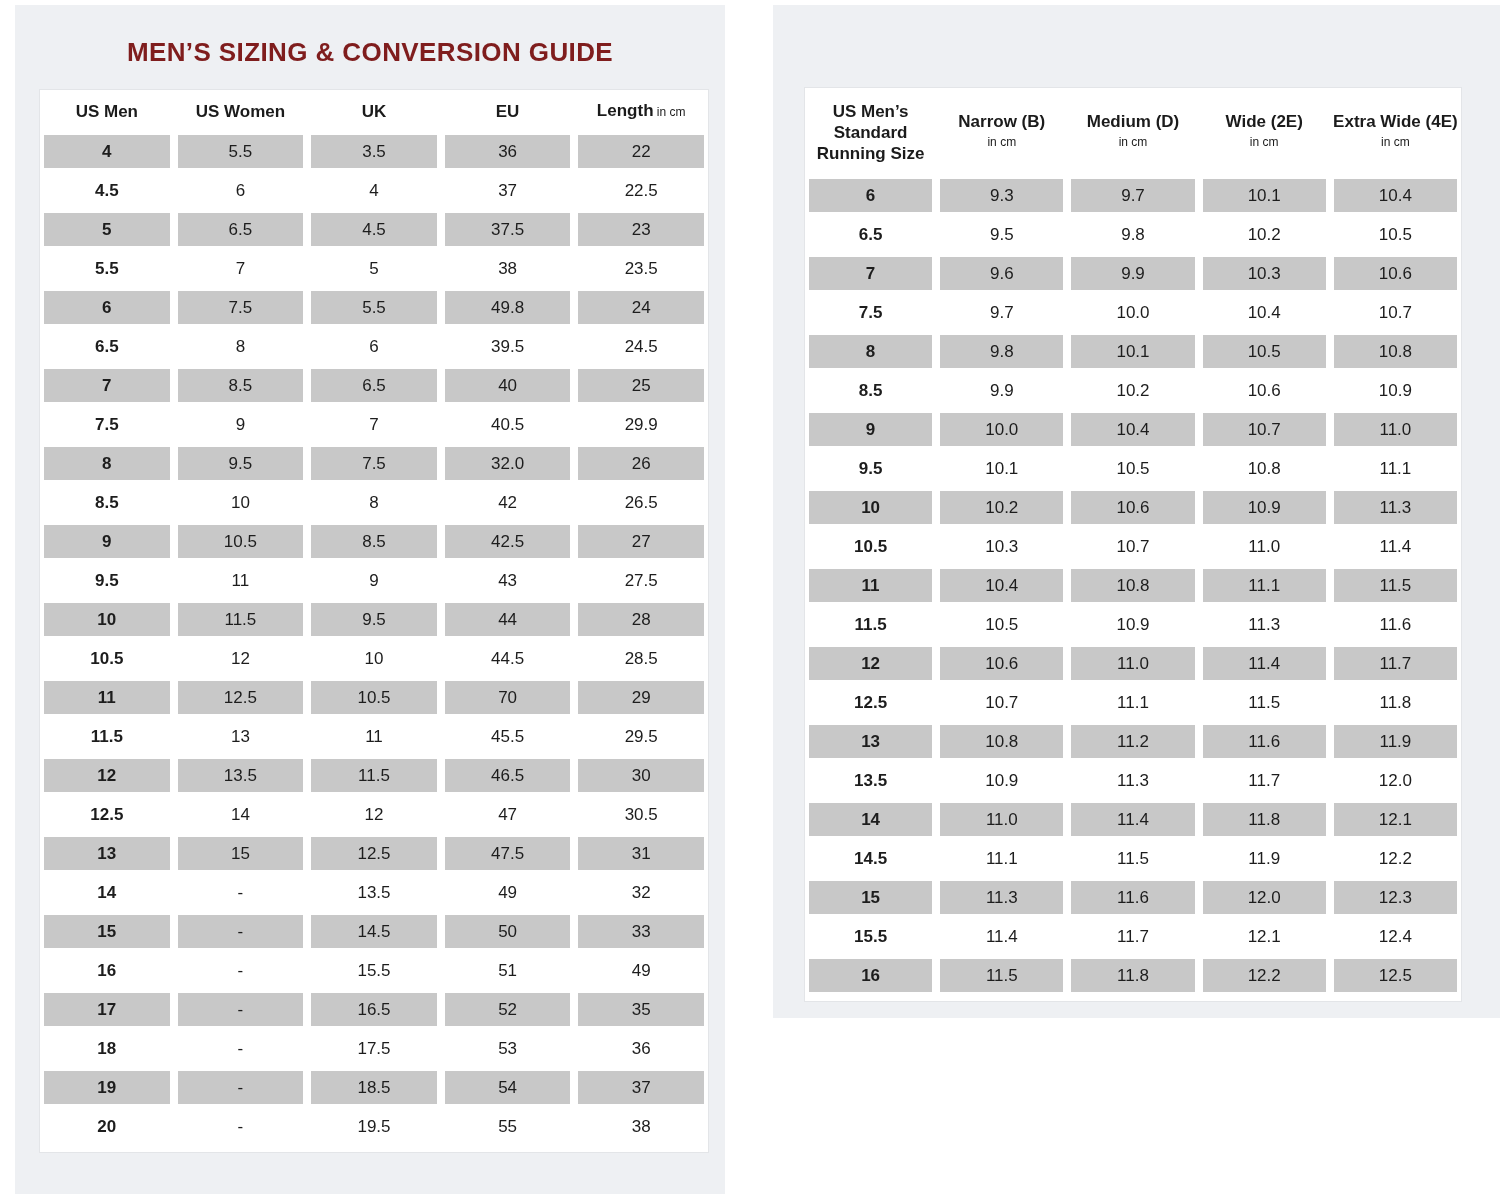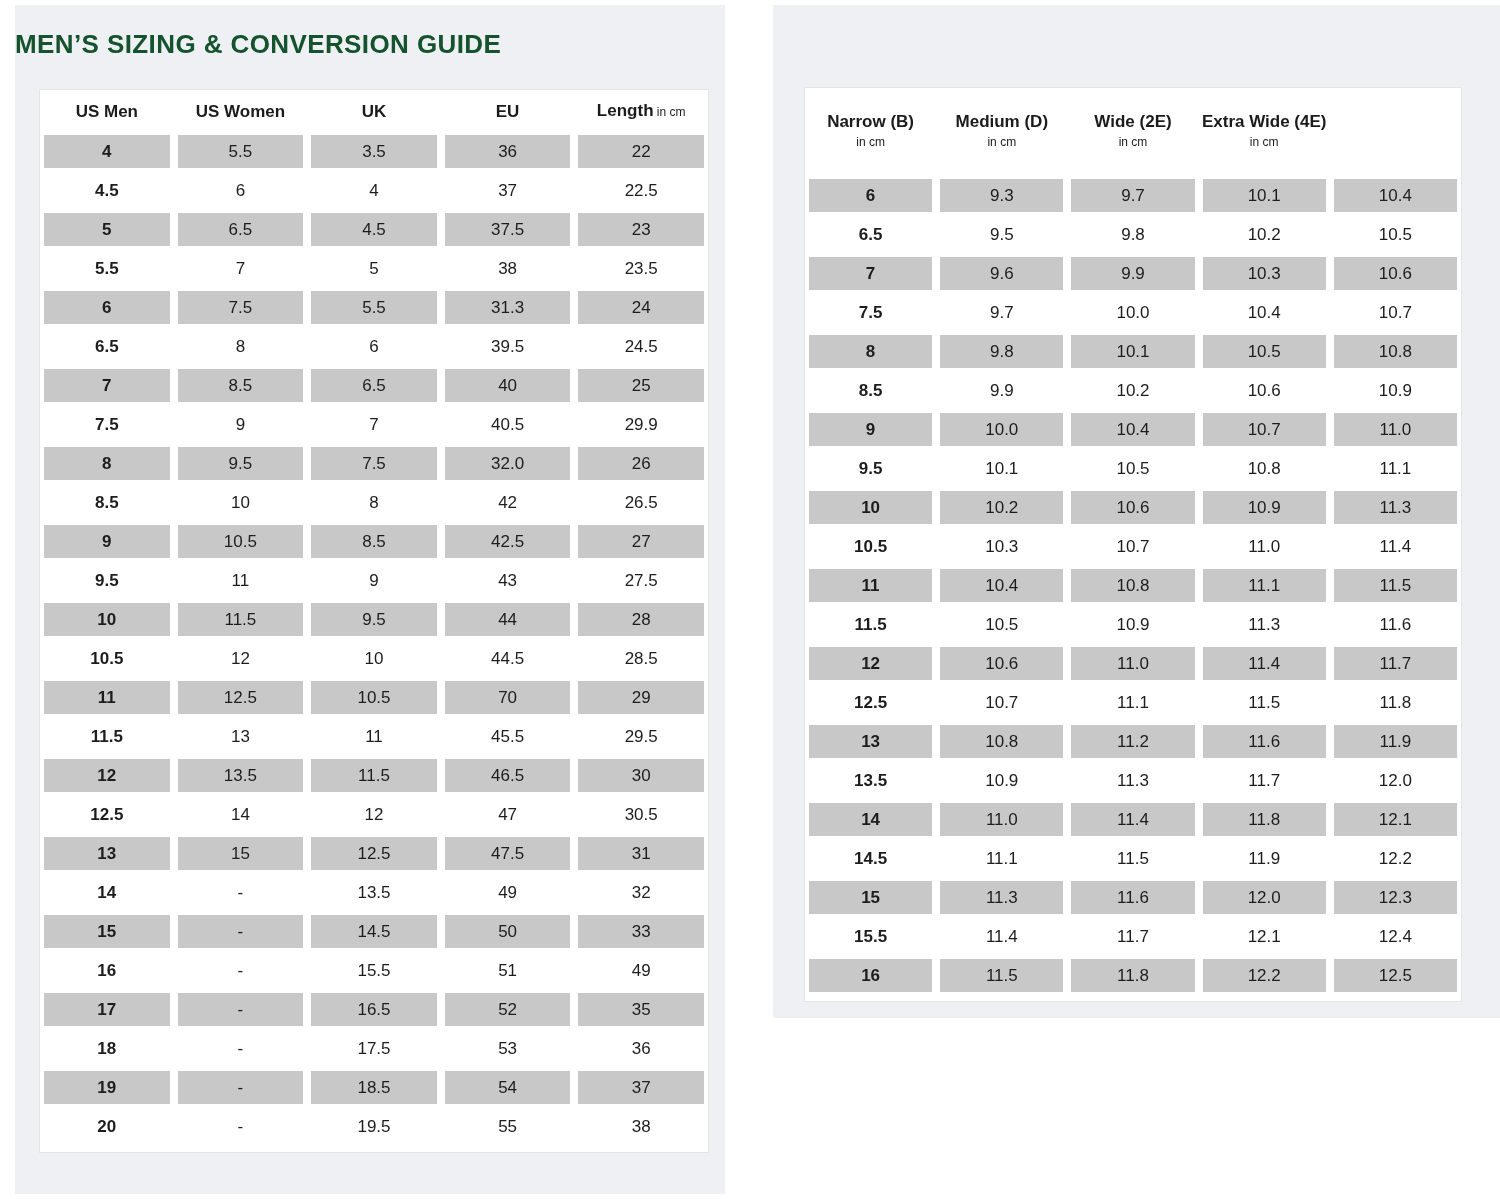--- a/index.html
+++ b/index.html
@@ -6,23 +6,23 @@
   body {
     width:1500px; height:1199px; position:relative;
     background:#ffffff; color:#1d1d1d;
     font-family:"Liberation Sans", sans-serif;
     overflow:hidden;
   }
   .panel { position:absolute; background:#eef0f3; }
   .panel.left  { left:15px;  top:5px; width:710px; height:1189px; }
   .panel.right { left:773px; top:5px; width:727px; height:1013px; }
   .panel-title {
-    margin:0; position:absolute; top:24px; left:0; right:0;
-    font-size:26px; font-weight:700;
-    letter-spacing:0.4px; color:#14532d; white-space:nowrap;
+    margin:8px; position:absolute; top:24px; left:0; right:0;
+    text-align:center; font-size:26px; font-weight:700;
+    letter-spacing:0.4px; color:#7f1d1d; white-space:nowrap;
   }
   .table-box {
     position:absolute; background:#ffffff;
     border:1px solid #e3e5e8; box-sizing:border-box;
     padding-bottom:6px;
   }
   .left  .table-box { left:24px; top:84px; width:670px; }
   .right .table-box { left:31px; top:82px; width:658px; }
   .thead { display:grid; grid-template-columns:repeat(5,1fr); }
   .left  .thead { height:42px; }
@@ -94,21 +94,21 @@
           <div class="tcell first">5.5</div>
           <div class="tcell">7</div>
           <div class="tcell">5</div>
           <div class="tcell">38</div>
           <div class="tcell">23.5</div>
         </div>
         <div class="trow striped">
           <div class="tcell first">6</div>
           <div class="tcell">7.5</div>
           <div class="tcell">5.5</div>
-          <div class="tcell">31.3</div>
+          <div class="tcell">49.8</div>
           <div class="tcell">24</div>
         </div>
         <div class="trow">
           <div class="tcell first">6.5</div>
           <div class="tcell">8</div>
           <div class="tcell">6</div>
           <div class="tcell">39.5</div>
           <div class="tcell">24.5</div>
         </div>
         <div class="trow striped">
@@ -252,20 +252,25 @@
           <div class="tcell">38</div>
         </div>
       </div>
   </div>
 </section>
 
 <section class="panel right">
   <div class="table-box">
     <div class="thead">
         <div class="hcell">
+          <div class="hline">US Men’s</div>
+          <div class="hline">Standard</div>
+          <div class="hline">Running Size</div>
+        </div>
+        <div class="hcell">
           <div class="hline">Narrow (B)</div>
           <div class="hsub">in cm</div>
         </div>
         <div class="hcell">
           <div class="hline">Medium (D)</div>
           <div class="hsub">in cm</div>
         </div>
         <div class="hcell">
           <div class="hline">Wide (2E)</div>
           <div class="hsub">in cm</div>

